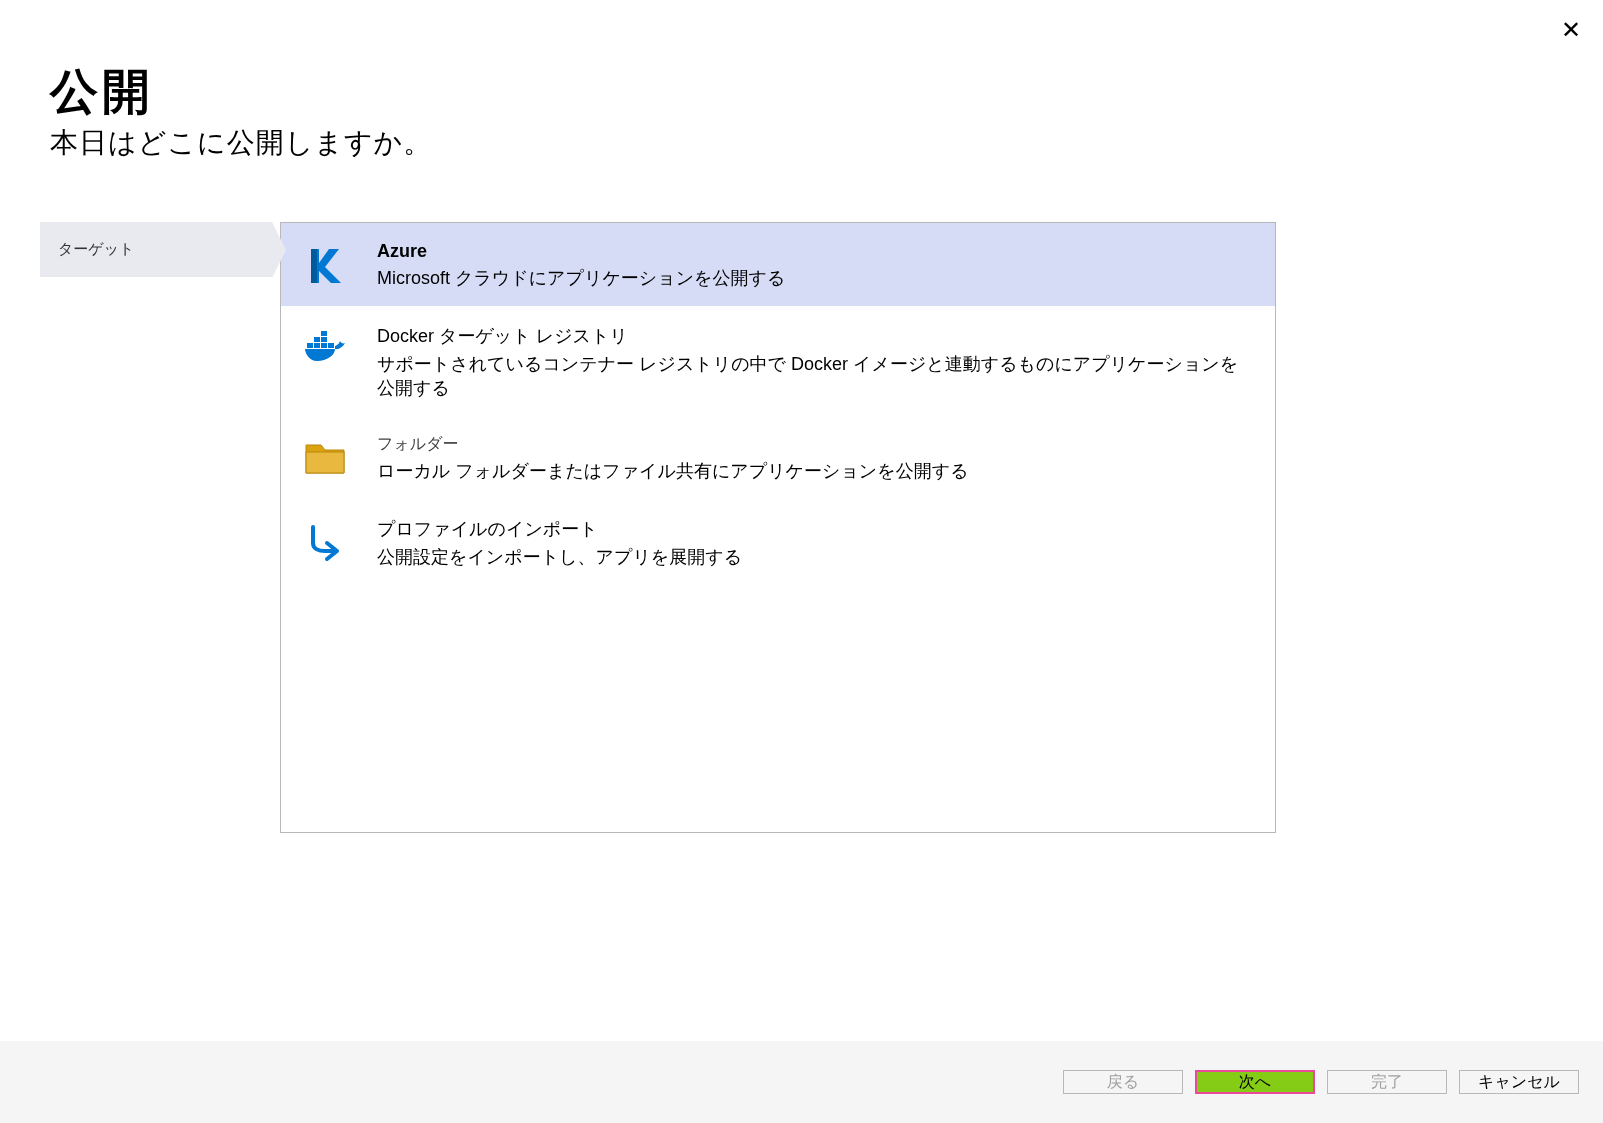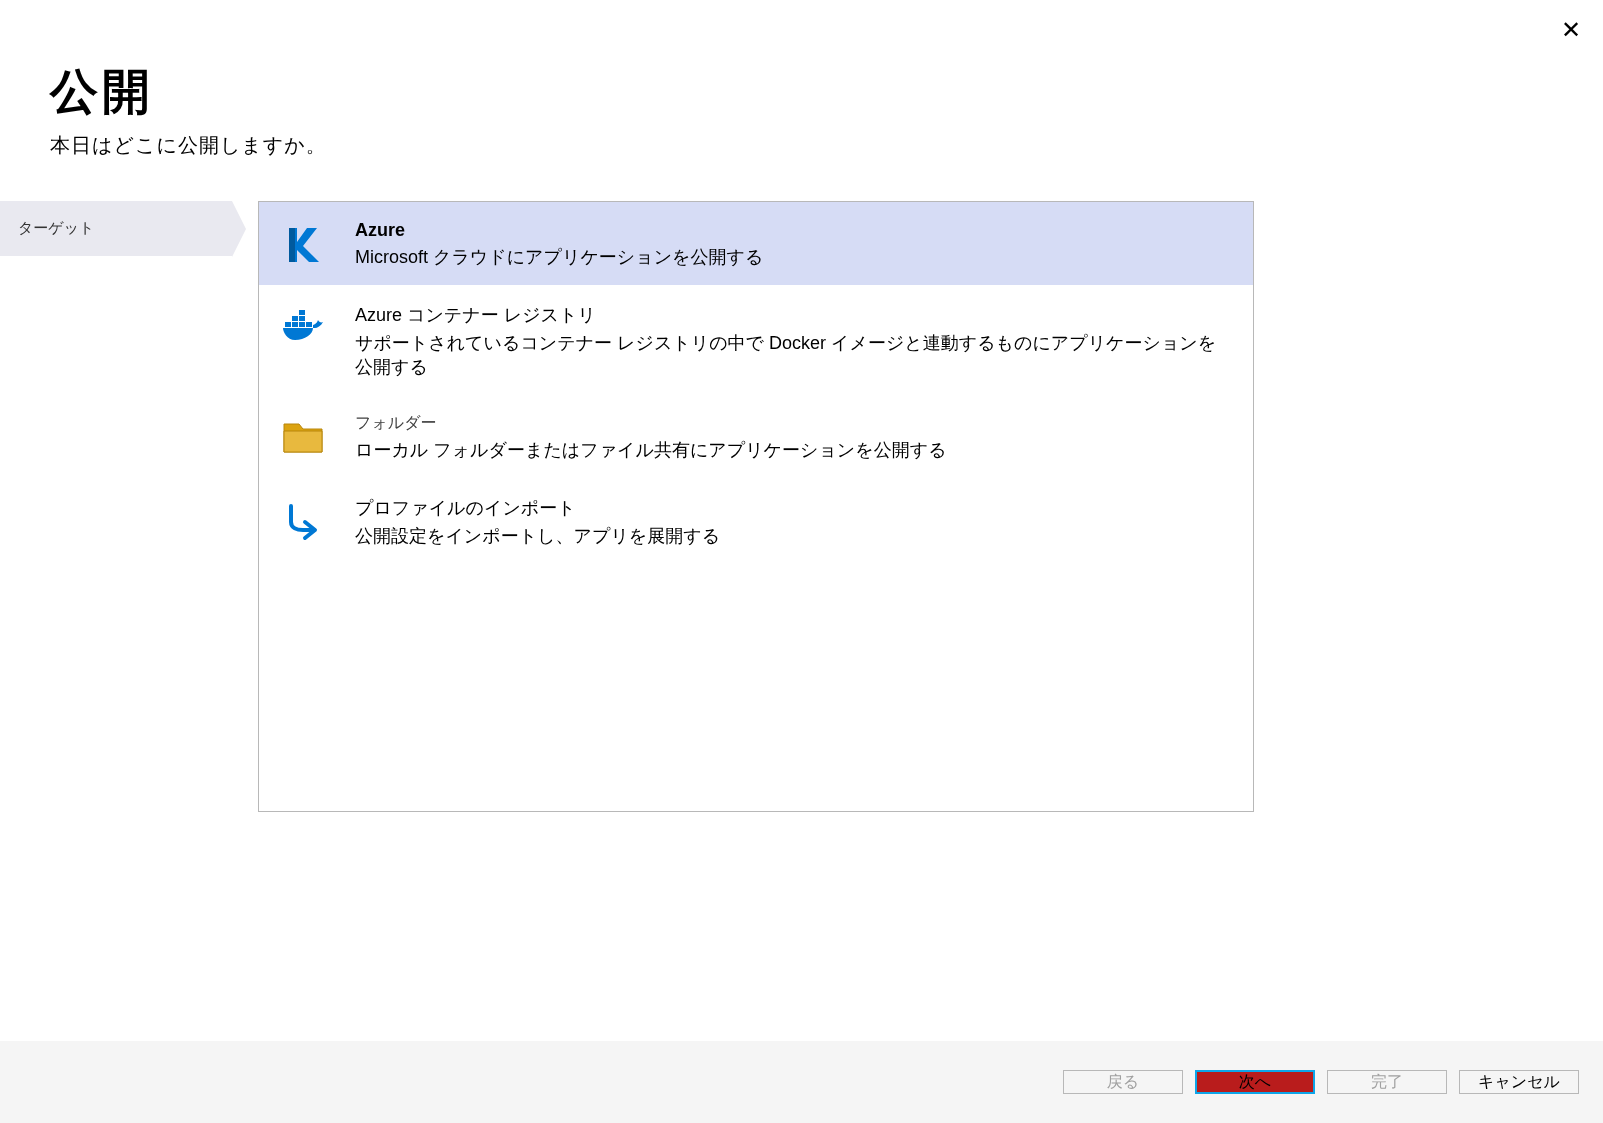--- a/index.html
+++ b/index.html
@@ -24,30 +24,29 @@
     .header {
       padding: 60px 0 0 50px;
     }
     .title {
       font-size: 48px;
       font-weight: 700;
       color: #000;
       letter-spacing: 4px;
     }
     .subtitle {
-      font-size: 20px;
-      font-weight: 400;
-      color: #000;
-      margin-top: 8px;
+      font-size: 28px;
+      font-weight: 400;
+      color: #000;
       letter-spacing: 1px;
     }
     .content {
       display: flex;
-      margin-top: 42px;
-      gap: 18px;
+      margin-top: 60px;
+      padding-left: 40px;
     }
     .sidebar {
       width: 232px;
       flex-shrink: 0;
     }
     .sidebar-item {
       background: #e9e9f0;
       padding: 18px 18px;
       font-size: 15px;
       color: #333;
@@ -138,22 +137,22 @@
       font-size: 16px;
       color: #000;
       cursor: pointer;
       font-family: inherit;
     }
     .btn.disabled {
       color: #a0a0a0;
       cursor: default;
     }
     .btn.primary {
-      border: 2px solid #0ea5e9;
-      background: #b91c1c;
+      border: 2px solid #ec4899;
+      background: #84cc16;
       font-weight: 400;
     }
   </style>
 </head>
 <body>
 
 <div class="close-btn">✕</div>
 
 <div class="header">
   <div class="title">公開</div>
@@ -189,21 +188,21 @@
           <rect x="11" y="14" width="6" height="5" fill="#0078d4"></rect>
           <rect x="18" y="14" width="6" height="5" fill="#0078d4"></rect>
           <rect x="11" y="8" width="6" height="5" fill="#0078d4"></rect>
           <rect x="18" y="8" width="6" height="5" fill="#0078d4"></rect>
           <rect x="18" y="2" width="6" height="5" fill="#0078d4"></rect>
           <rect x="25" y="14" width="6" height="5" fill="#0078d4"></rect>
           <path d="M 2 20 L 34 20 C 36 20 40 18 42 14 C 40 15 38 14 37 12 C 36 16 32 17 32 17 L 32 20 C 32 26 24 32 14 32 C 6 32 2 24 2 20 Z" fill="#0078d4"></path>
         </svg>
       </div>
       <div class="option-text">
-        <div class="option-title normal">Azure コンテナー レジストリ</div>
+        <div class="option-title normal">Docker ターゲット レジストリ</div>
         <div class="option-desc">サポートされているコンテナー レジストリの中で Docker イメージと連動するものにアプリケーションを公開する</div>
       </div>
     </div>
 
     <div class="option">
       <div class="option-icon">
         <svg width="44" height="38" viewBox="0 0 44 38">
           <path d="M 3 6 L 18 6 L 22 11 L 41 11 L 41 34 L 3 34 Z" fill="#dca310" stroke="#b8860b" stroke-width="1"></path>
           <path d="M 3 13 L 41 13 L 41 34 L 3 34 Z" fill="#e8b93e" stroke="#b8860b" stroke-width="1"></path>
         </svg>

